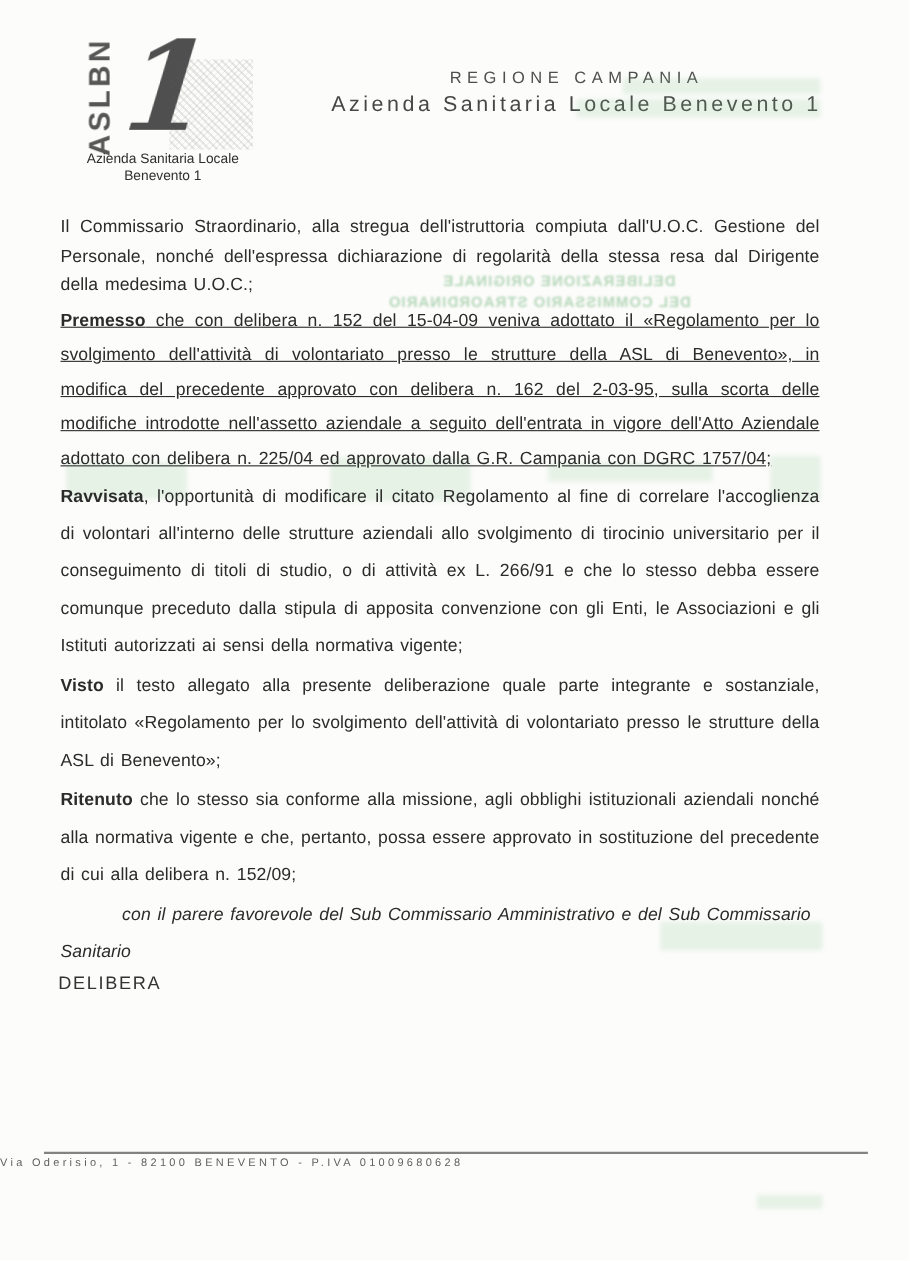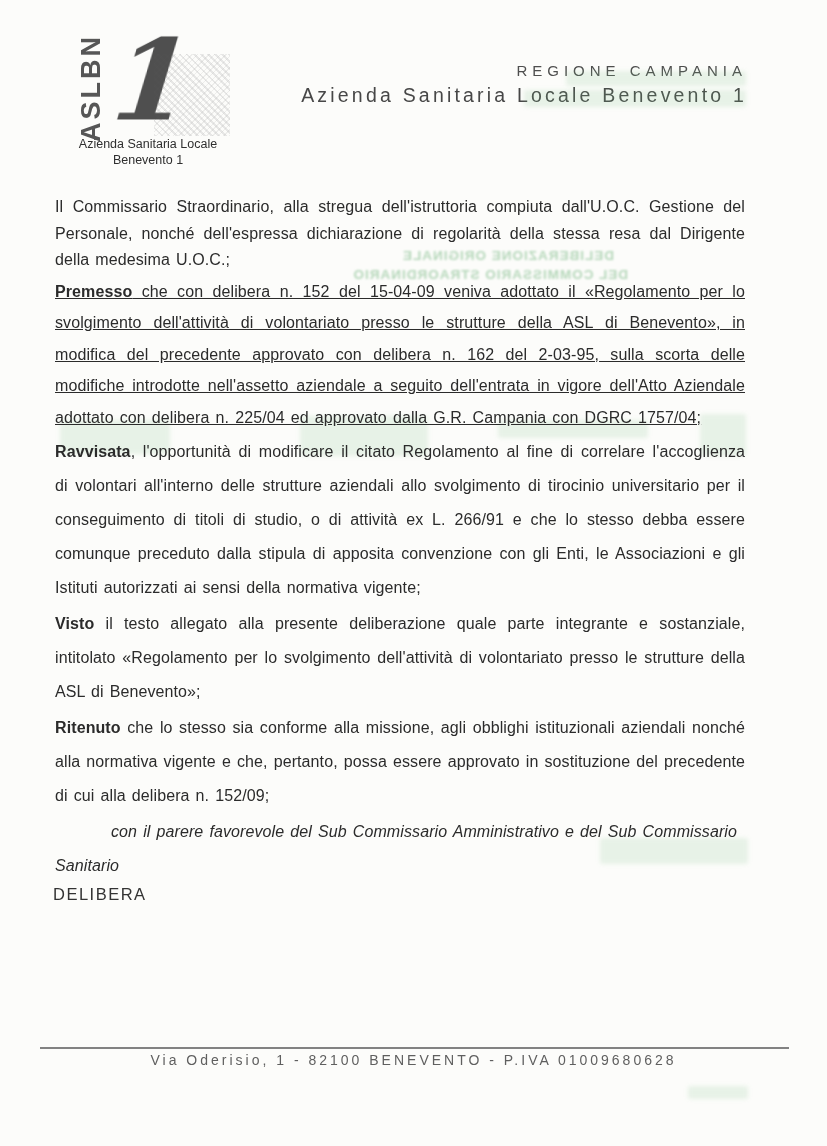--- a/index.html
+++ b/index.html
@@ -4,21 +4,21 @@
 <style>
   html,body { margin:0; padding:0; background:#ffffff; }
   .page {
     position:relative; width:827px; height:1146px;
     background:#fcfcfa; overflow:hidden;
     font-family:"Liberation Sans", sans-serif;
     color:#2b2b2b;
   }
 
   
-  .header-titles { position:absolute; top:62px; right:80px; text-align:right; }
+  .header-titles { position:absolute; top:62px; right:80px; text-align:center; }
   .region-line { font-size:15px; letter-spacing:5px; color:#4e4e4e; white-space:nowrap; }
   .org-line { font-size:19.5px; letter-spacing:3.2px; color:#474747; margin-top:5px; white-space:nowrap; }
 
   
   .logo { position:absolute; left:62px; top:38px; width:172px; height:132px; }
   .logo-acronym {
     position:absolute; left:14px; top:8px; width:96px;
     transform:rotate(-90deg) translateX(-100%); transform-origin:0 0;
     font-weight:bold; font-size:27px; letter-spacing:3px; color:#565656;
     filter:blur(.4px);
@@ -73,22 +73,22 @@
   .delibera-heading {
     font-size:16.5px; letter-spacing:1.5px; color:#333;
   }
 
   
   .footer-rule {
     position:absolute; left:40px; right:38px; top:1047px;
     border-top:2px solid rgba(90,90,90,.75); filter:blur(.3px);
   }
   .footer-address {
-    position:absolute; left:0; top:1052px; width:100%; text-align:center;
-    font-size:14px; letter-spacing:3px; color:#5f5f5f; white-space:nowrap;
+    position:absolute; left:0; top:1052px; width:100%; text-align:left;
+    font-size:10px; letter-spacing:3px; color:#5f5f5f; white-space:nowrap;
   }
 </style>
 </head>
 <body>
 
 <div class="page">
 
   <div class="logo">
     <span class="logo-acronym">ASLBN</span>
     <span class="logo-numeral">1</span>

